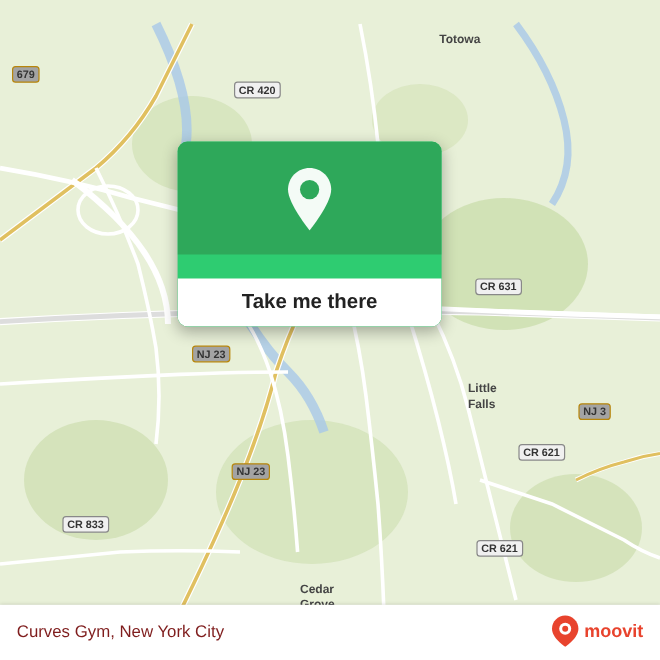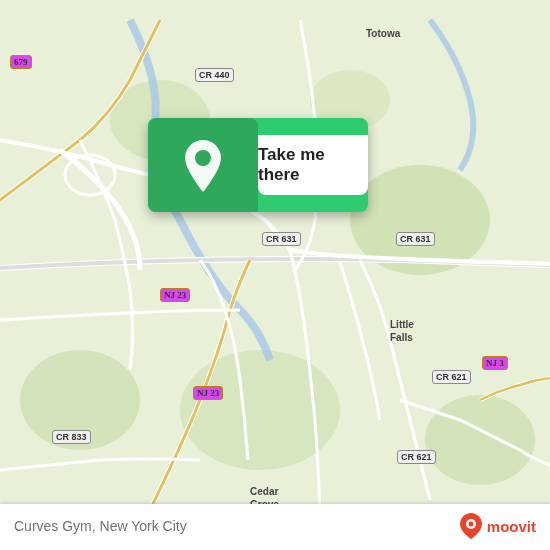--- a/index.html
+++ b/index.html
@@ -69,23 +69,24 @@
     #take-me-there-card {
       position: absolute;
       top: 130px;
       left: 148px;
       width: 220px;
       background: #2ecc71;
       border-radius: 8px;
       padding: 0;
       z-index: 10;
       display: flex;
-      flex-direction: row;
+      flex-direction: column;
       align-items: center;
       overflow: visible;
+      gap: 20px;
     }
 
     #card-top {
       width: 100%;
       background: #27ae60;
       border-radius: 8px 8px 0 0;
       display: flex;
       align-items: center;
       justify-content: center;
       padding: 22px 0 18px 0;
@@ -113,29 +114,28 @@
       font-size: 10px;
       color: #444;
       font-weight: 600;
       background: transparent;
       white-space: nowrap;
       pointer-events: none;
     }
 
     .road-badge {
       position: absolute;
-      background: #d946ef;
+      background: #a3a3a3;
       border: 1.5px solid #b8860b;
       border-radius: 3px;
       font-size: 9px;
       font-weight: bold;
       color: #333;
       padding: 1px 3px;
       white-space: nowrap;
-      font-family: Liberation Serif, serif;
     }
 
     .cr-badge {
       position: absolute;
       background: #f0f0f0;
       border: 1.5px solid #888;
       border-radius: 3px;
       font-size: 9px;
       font-weight: bold;
       color: #333;
@@ -198,48 +198,48 @@
 
     <path d="M 60 130 Q 80 145 95 160 Q 110 175 120 190 Q 130 205 135 220 Q 140 235 140 250" stroke="#ffffff" stroke-width="5" fill="none"></path>
     <ellipse cx="90" cy="155" rx="25" ry="20" fill="none" stroke="#ffffff" stroke-width="3"></ellipse>
   </svg>
 
   <div class="map-label" style="top:28px; left:330px;margin-left:36px;">Totowa</div>
   <div class="map-label" style="top:318px; left:358px; line-height:13px;margin-left:32px;">Little<br>Falls</div>
   <div class="map-label" style="top:485px; left:250px; line-height:13px;">Cedar<br>Grove</div>
 
   <div class="road-badge" style="top:55px; left:10px;">679</div>
-  <div class="cr-badge" style="top:68px; left:195px;">CR 440</div>
+  <div class="cr-badge" style="top:68px; left:195px;">CR 420</div>
   <div class="cr-badge" style="top:232px; left:262px;">CR 631</div>
   <div class="cr-badge" style="top:232px; left:396px;">CR 631</div>
   <div class="road-badge" style="top:288px; left:160px;">NJ 23</div>
   <div class="road-badge" style="top:386px; left:193px;">NJ 23</div>
   <div class="cr-badge" style="top:370px; left:432px;">CR 621</div>
-  <div class="road-badge" style="top:356px; left:482px;">NJ 3</div>
+  <div class="road-badge" style="top:336px; left:482px;">NJ 3</div>
   <div class="cr-badge" style="top:450px; left:397px;">CR 621</div>
   <div class="cr-badge" style="top:430px; left:52px;">CR 833</div>
 
   <div id="take-me-there-card" style="position:absolute; top:118px; left:148px; width:220px; border-radius:8px; overflow:hidden; box-shadow: 0 4px 12px rgba(0,0,0,0.3); z-index:10; cursor:pointer;">
 
     <div id="card-top" style="background:#2ea85a; padding: 20px 0 18px 0; display:flex; align-items:center; justify-content:center;">
 
       <svg width="48" height="56" viewBox="0 0 48 56">
         <path d="M24 2 C14 2 6 10 6 20 C6 32 24 54 24 54 C24 54 42 32 42 20 C42 10 34 2 24 2Z" fill="white" opacity="0.95"></path>
         <circle cx="24" cy="20" r="8" fill="#2ea85a"></circle>
       </svg>
     </div>
 
     <div id="card-bottom" style="background:white; padding: 10px 0; display:flex; align-items:center; justify-content:center;">
       <span id="take-me-there-label" style="font-size:17px; font-weight:600; color:#222;">Take me there</span>
     </div>
   </div>
 
 
   <div id="bottom-bar" style="position:absolute; bottom:0; left:0; width:100%; background:white; padding:8px 14px 10px 14px; display:flex; align-items:center; justify-content:space-between; z-index:10; box-shadow: 0 -1px 3px rgba(0,0,0,0.15);">
-    <span id="place-name" style="font-size:14px; font-weight:500; color:#737373;">Curves Gym, New York City</span>
+    <span id="place-name" style="font-size:14px; font-weight:500; color:#7f1d1d;">Curves Gym, New York City</span>
 
     <div id="moovit-logo" style="display:flex; align-items:center; gap:3px;">
 
       <svg width="26" height="28" viewBox="0 0 26 28">
         <path d="M13 1 C7 1 2 6 2 12 C2 20 13 27 13 27 C13 27 24 20 24 12 C24 6 19 1 13 1Z" fill="#e8432d"></path>
         <circle cx="13" cy="12" r="5" fill="white"></circle>
         <circle cx="13" cy="12" r="2.5" fill="#e8432d"></circle>
       </svg>
       <span style="font-size:15px; font-weight:bold; color:#e8432d;">moovit</span>
     </div>

